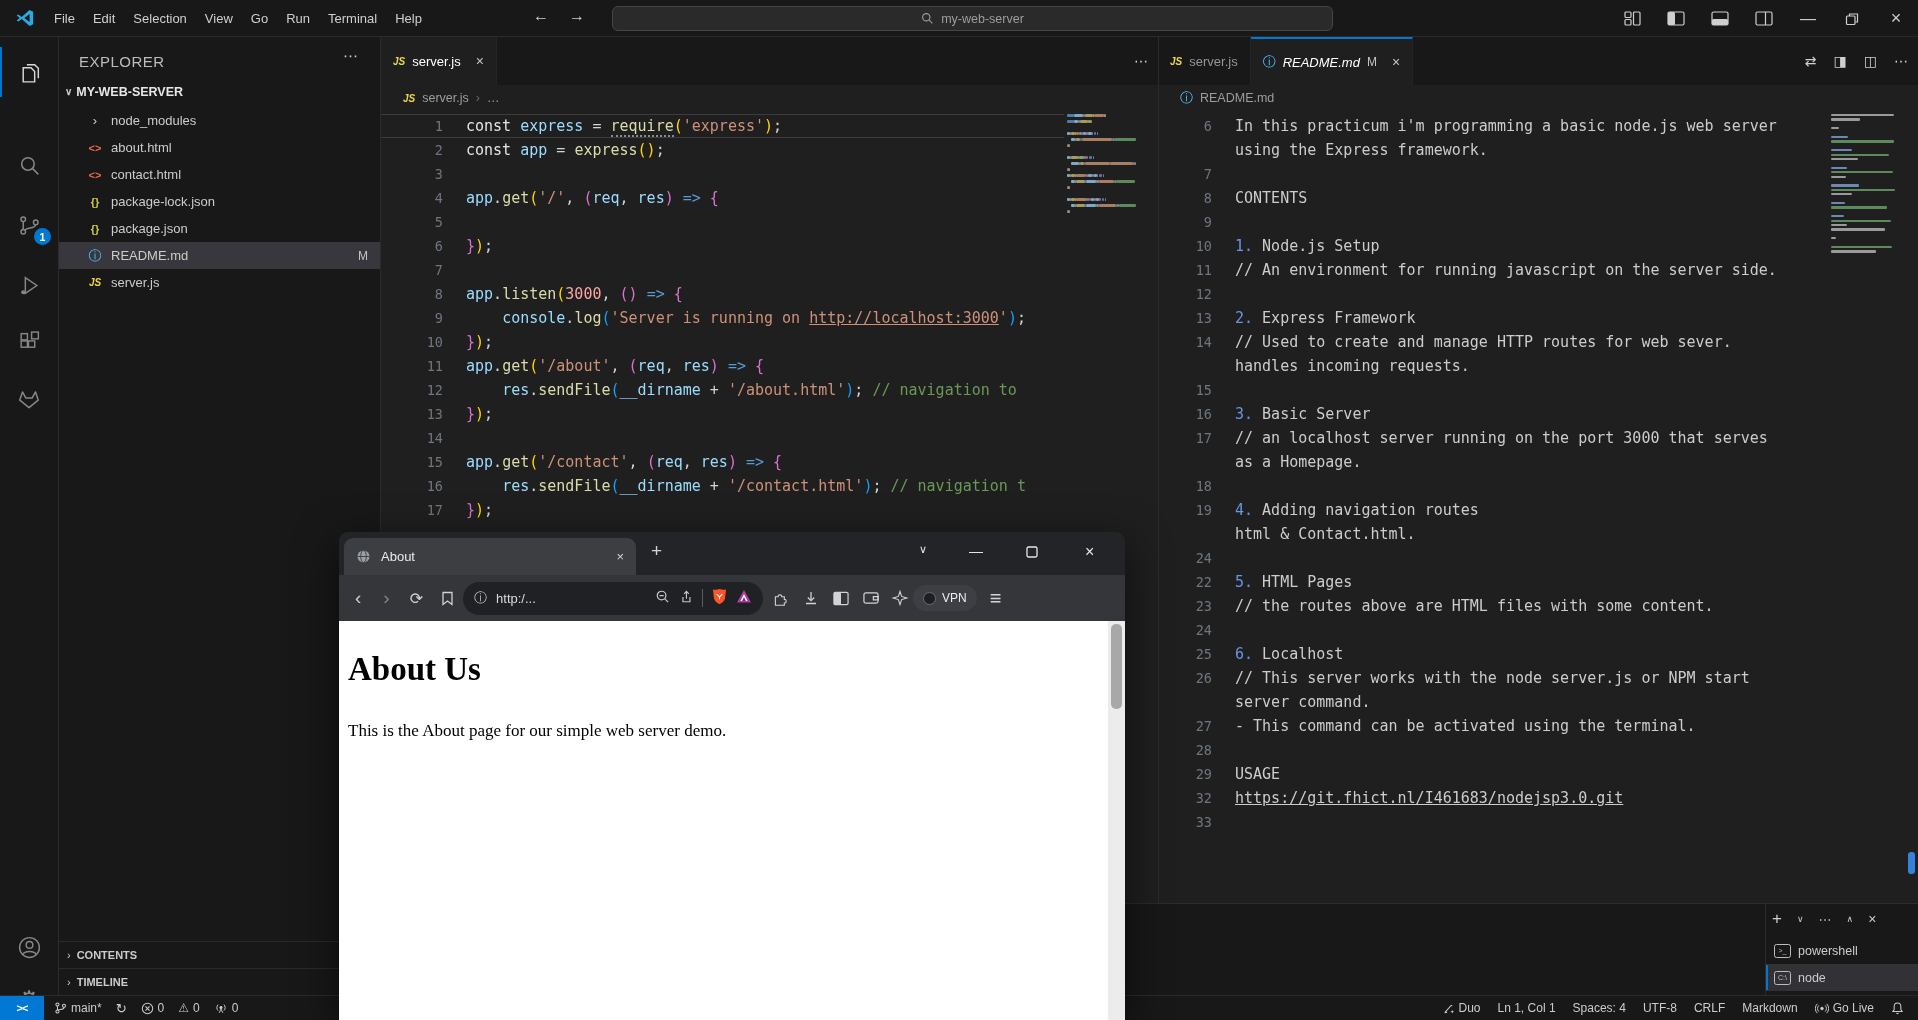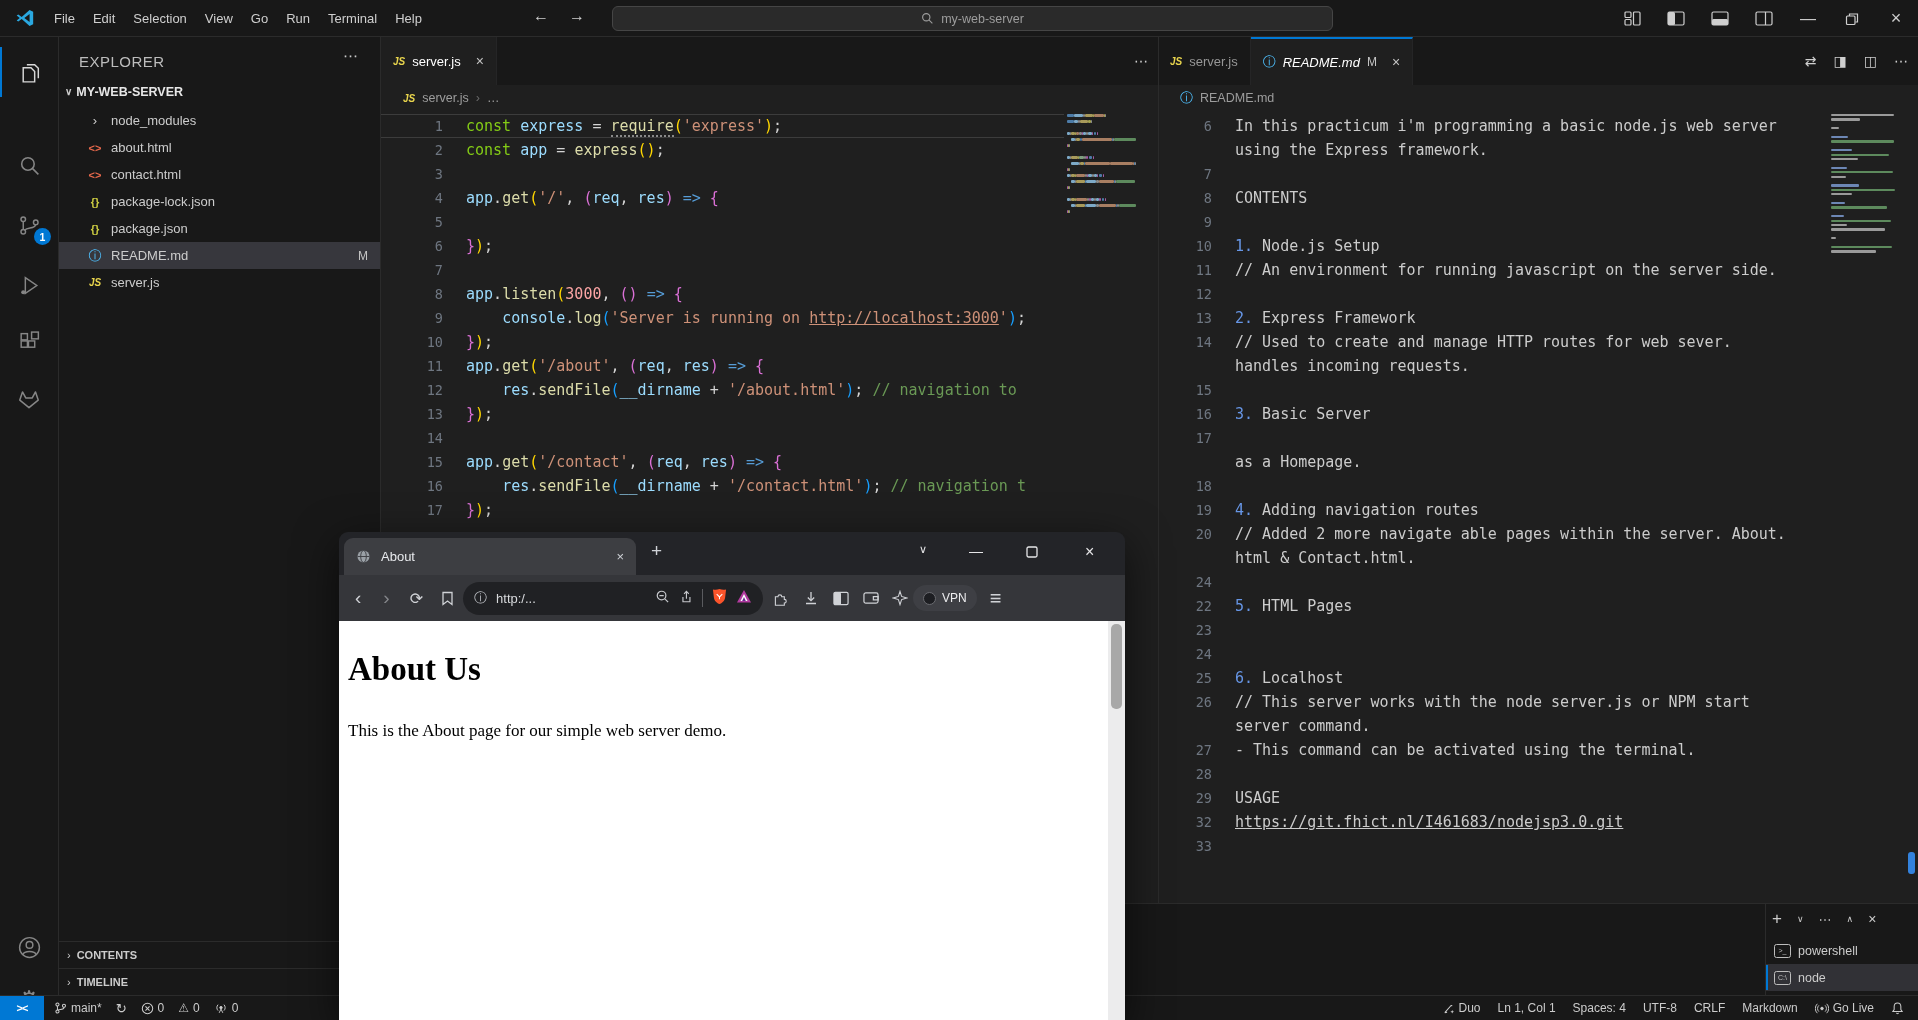--- a/index.html
+++ b/index.html
@@ -56,21 +56,21 @@
 
   .codearea{position:absolute;top:74px;left:0;padding-top:3px;overflow:hidden}
   #code1{width:683px}
   #code2{width:670px}
   .crow,.mrow{height:24px;display:flex;white-space:pre;font-family:"DejaVu Sans Mono",monospace;font-size:15px;line-height:24px}
   .crow .gut{width:62px;text-align:right;color:#6e7681;font-size:13.5px;flex:none}
   .crow .ccode{padding-left:23px}
   .crow.cur{box-shadow:inset 0 1px 0 #3c3c3c, inset 0 -1px 0 #3c3c3c}
   .mrow .mln{width:54px;text-align:right;color:#6e7681;font-size:13.5px;flex:none}
   .mrow .mtext{padding-left:23px}
-  .kw{color:#84cc16}.v{color:#9cdcfe}.fn{color:#dcdcaa}.s{color:#ce9178}.n{color:#fca5a5}
+  .kw{color:#e5e5e5}.v{color:#9cdcfe}.fn{color:#dcdcaa}.s{color:#ce9178}.n{color:#fca5a5}
   .c{color:#6a9955}.p{color:#d4d4d4}.b1{color:#ffd700}.b2{color:#da70d6}.b3{color:#179fff}
   .ar{color:#569cd6}.lk{color:#ce9178;text-decoration:underline}.und{border-bottom:2px dotted #8a8a8a}
   .md{color:#cccccc}.mdnum{color:#6796e6}.mdlink{color:#cccccc;text-decoration:underline}
   .minimap{position:absolute;top:48px;bottom:0}
   #minimap1{left:683px;width:78px}
   #minimap2{left:670px;width:74px}
   .mmbar{position:absolute;height:2.6px;border-radius:1px}
   .gtoolbar{position:absolute;top:0;right:10px;height:48px;display:flex;align-items:center;gap:17px;color:#cfcfcf;font-size:14px}
   #scrolldeco{left:1908px;top:852px;width:7px;height:22px;background:#3794ff;border-radius:3px;opacity:.85;z-index:3}
 
@@ -464,29 +464,28 @@
         <div class="mrow"><span class="mln">8</span><span class="mtext"><span class="md">CONTENTS</span></span></div>
         <div class="mrow"><span class="mln">9</span><span class="mtext"></span></div>
         <div class="mrow"><span class="mln">10</span><span class="mtext"><span class="mdnum">1.</span><span class="md"> Node.js Setup</span></span></div>
         <div class="mrow"><span class="mln">11</span><span class="mtext"><span class="md">// An environment for running javascript on the server side.</span></span></div>
         <div class="mrow"><span class="mln">12</span><span class="mtext"></span></div>
         <div class="mrow"><span class="mln">13</span><span class="mtext"><span class="mdnum">2.</span><span class="md"> Express Framework</span></span></div>
         <div class="mrow"><span class="mln">14</span><span class="mtext"><span class="md">// Used to create and manage HTTP routes for web sever.</span></span></div>
         <div class="mrow"><span class="mln"></span><span class="mtext"><span class="md">handles incoming requests.</span></span></div>
         <div class="mrow"><span class="mln">15</span><span class="mtext"></span></div>
         <div class="mrow"><span class="mln">16</span><span class="mtext"><span class="mdnum">3.</span><span class="md"> Basic Server</span></span></div>
-        <div class="mrow"><span class="mln">17</span></div>
+        <div class="mrow"><span class="mln">17</span><span class="mtext"><span class="md">// an localhost server running on the port 3000 that serves</span></span></div>
         <div class="mrow"><span class="mln"></span><span class="mtext"><span class="md">as a Homepage.</span></span></div>
         <div class="mrow"><span class="mln">18</span><span class="mtext"></span></div>
         <div class="mrow"><span class="mln">19</span><span class="mtext"><span class="mdnum">4.</span><span class="md"> Adding navigation routes</span></span></div>
-        <div class="mrow"><span class="mln">20</span><span class="mtext"><span class="md">// Added 2 more navigate able pages within the server. About.</span></span></div>
         <div class="mrow"><span class="mln"></span><span class="mtext"><span class="md">html &amp; Contact.html.</span></span></div>
         <div class="mrow"><span class="mln">24</span><span class="mtext"></span></div>
         <div class="mrow"><span class="mln">22</span><span class="mtext"><span class="mdnum">5.</span><span class="md"> HTML Pages</span></span></div>
-        <div class="mrow"><span class="mln">23</span></div>
+        <div class="mrow"><span class="mln">23</span><span class="mtext"><span class="md">// the routes above are HTML files with some content.</span></span></div>
         <div class="mrow"><span class="mln">24</span><span class="mtext"></span></div>
         <div class="mrow"><span class="mln">25</span><span class="mtext"><span class="mdnum">6.</span><span class="md"> Localhost</span></span></div>
         <div class="mrow"><span class="mln">26</span><span class="mtext"><span class="md">// This server works with the node server.js or NPM start</span></span></div>
         <div class="mrow"><span class="mln"></span><span class="mtext"><span class="md">server command.</span></span></div>
         <div class="mrow"><span class="mln">27</span><span class="mtext"><span class="md">- This command can be activated using the terminal.</span></span></div>
         <div class="mrow"><span class="mln">28</span><span class="mtext"></span></div>
         <div class="mrow"><span class="mln">29</span><span class="mtext"><span class="md">USAGE</span></span></div>
         <div class="mrow"><span class="mln">32</span><span class="mtext"><span class="mdlink">https://git.fhict.nl/I461683/nodejsp3.0.git</span></span></div>
         <div class="mrow"><span class="mln">33</span><span class="mtext"></span></div>
       </div>

